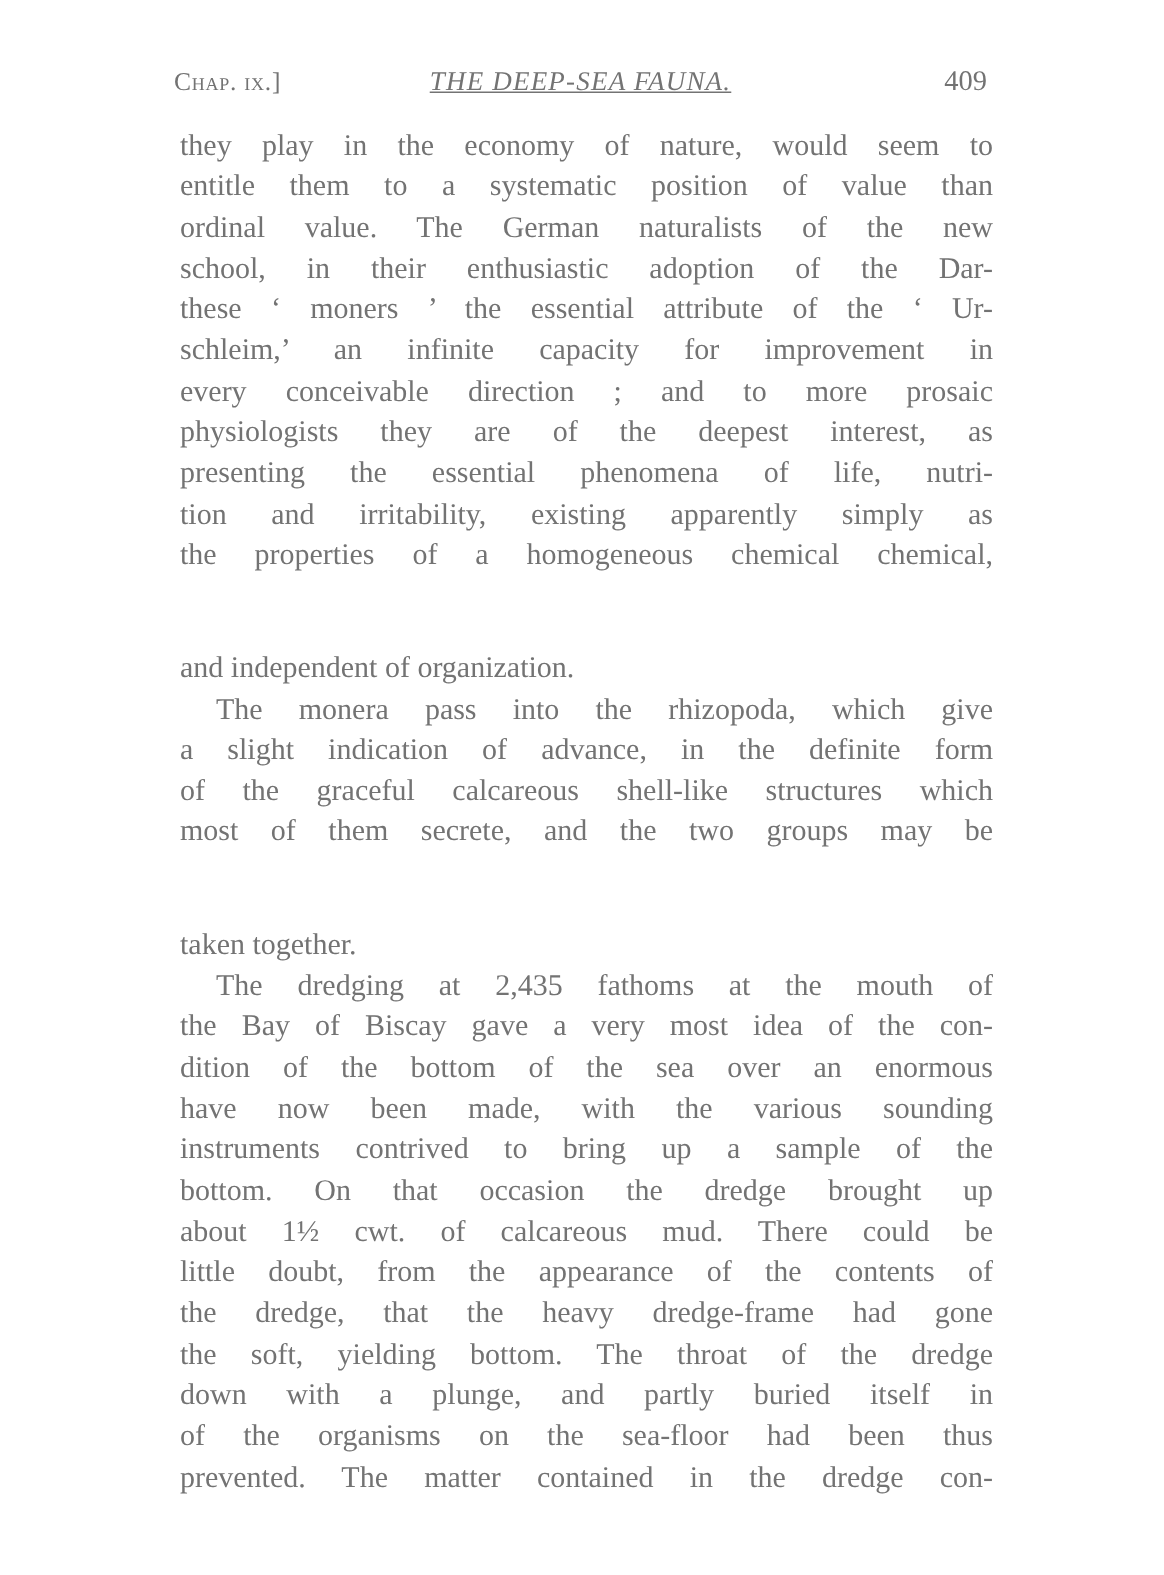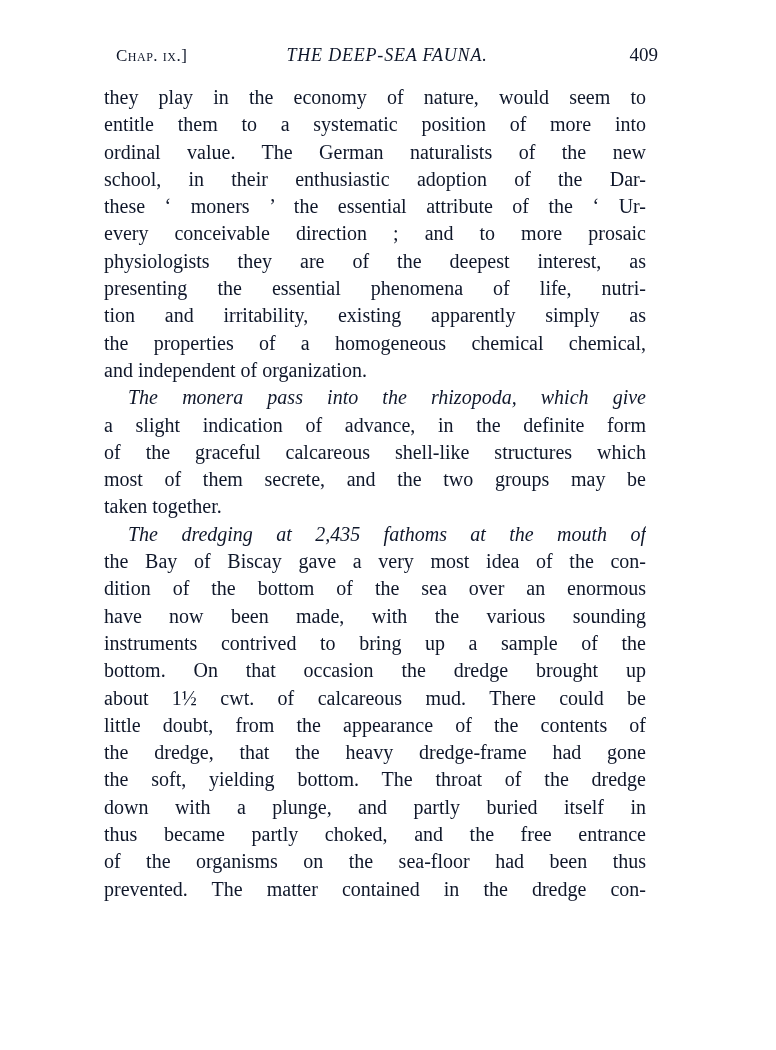--- a/index.html
+++ b/index.html
@@ -7,21 +7,21 @@
     padding: 0;
     background: #ffffff;
   }
   .page {
     position: relative;
     width: 776px;
     height: 1050px;
     background: #ffffff;
     overflow: hidden;
     font-family: "Liberation Serif", "DejaVu Serif", serif;
-    color: #0f172a;
+    color: #737373;
   }
   .header {
     position: absolute;
     left: 116px;
     top: 44px;
     width: 542px;
     display: grid;
     grid-template-columns: 1fr auto 1fr;
     align-items: baseline;
   }
@@ -31,64 +31,66 @@
     font-size: 17px;
     letter-spacing: 0.5px;
     white-space: nowrap;
   }
   .running-title {
     justify-self: center;
     font-style: italic;
     font-size: 18px;
     letter-spacing: 0.8px;
     white-space: nowrap;
+    text-decoration: underline;
   }
   .page-number {
     justify-self: end;
     font-size: 19px;
   }
   .body {
     position: absolute;
-    left: 104px;
+    left: 120px;
     top: 84px;
     width: 542px;
   }
   .line {
     font-size: 20px;
     line-height: 27.3px;
     height: 27.3px;
     text-align: justify;
     text-align-last: justify;
     white-space: normal;
     overflow: hidden;
   }
   .line.indent {
     text-indent: 24px;
-    font-style: italic;
   }
   .line.last {
     text-align-last: left;
+    margin-top: 48px;
   }
 </style>
 </head>
 <body>
 
 <div class="page">
   <div class="header">
     <span class="chapter">Chap. ix.]</span>
     <span class="running-title">THE DEEP-SEA FAUNA.</span>
     <span class="page-number">409</span>
   </div>
   <div class="body">
       <div class="paragraph">
         <div class="line">they play in the economy of nature, would seem to</div>
-        <div class="line">entitle them to a systematic position of more into</div>
+        <div class="line">entitle them to a systematic position of value than</div>
         <div class="line">ordinal value. The German naturalists of the new</div>
         <div class="line">school, in their enthusiastic adoption of the Dar-</div>
         <div class="line">these ‘ moners ’ the essential attribute of the ‘ Ur-</div>
+        <div class="line">schleim,’ an infinite capacity for improvement in</div>
         <div class="line">every conceivable direction ; and to more prosaic</div>
         <div class="line">physiologists they are of the deepest interest, as</div>
         <div class="line">presenting the essential phenomena of life, nutri-</div>
         <div class="line">tion and irritability, existing apparently simply as</div>
         <div class="line">the properties of a homogeneous chemical chemical,</div>
         <div class="line last">and independent of organization.</div>
       </div>
       <div class="paragraph">
         <div class="line indent">The monera pass into the rhizopoda, which give</div>
         <div class="line">a slight indication of advance, in the definite form</div>
@@ -101,18 +103,17 @@
         <div class="line">the Bay of Biscay gave a very most idea of the con-</div>
         <div class="line">dition of the bottom of the sea over an enormous</div>
         <div class="line">have now been made, with the various sounding</div>
         <div class="line">instruments contrived to bring up a sample of the</div>
         <div class="line">bottom. On that occasion the dredge brought up</div>
         <div class="line">about 1½ cwt. of calcareous mud. There could be</div>
         <div class="line">little doubt, from the appearance of the contents of</div>
         <div class="line">the dredge, that the heavy dredge-frame had gone</div>
         <div class="line">the soft, yielding bottom. The throat of the dredge</div>
         <div class="line">down with a plunge, and partly buried itself in</div>
-        <div class="line">thus became partly choked, and the free entrance</div>
         <div class="line">of the organisms on the sea-floor had been thus</div>
         <div class="line">prevented. The matter contained in the dredge con-</div>
       </div>
     </div>
 </div>
 
 </body></html>

